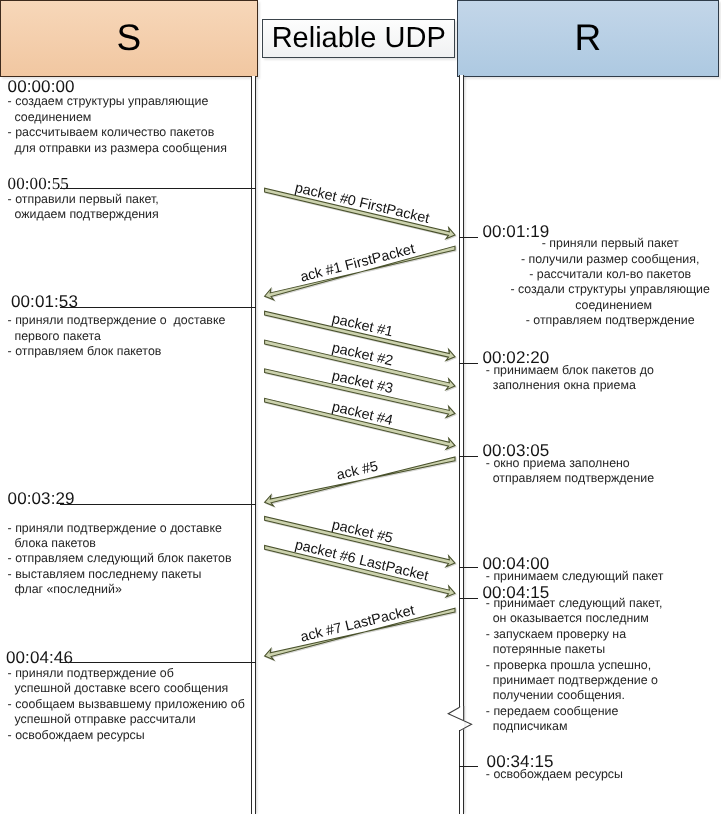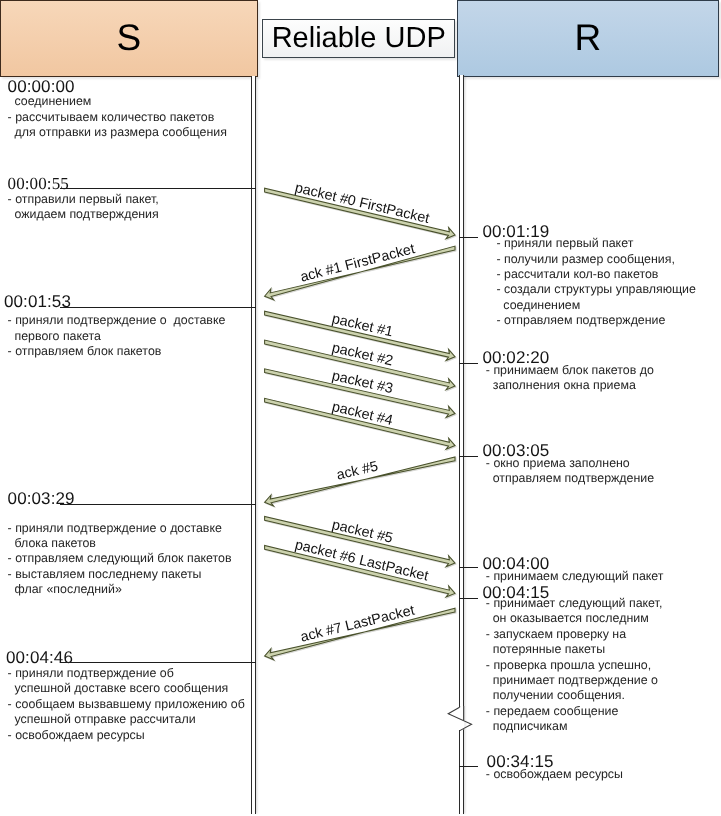--- a/index.html
+++ b/index.html
@@ -50,38 +50,38 @@
   <svg id="breaks" width="721" height="816">
       <rect x="458.8" y="706" width="5.6999999999999655" height="24" fill="#ffffff"></rect>
       <polyline points="459.6,707.3 448.2,713.7 471.6,724.3 459.8,730.6" fill="none" stroke="#3a3a3a" stroke-width="1.05"></polyline>
       <line x1="463.7" y1="706" x2="463.7" y2="720.3" stroke="#2b2b2b" stroke-width="1.1"></line>
       <line x1="463.7" y1="729.2" x2="463.7" y2="730" stroke="#2b2b2b" stroke-width="1.1"></line>
       <line x1="459.6" y1="706" x2="459.6" y2="707.3" stroke="#2b2b2b" stroke-width="1.1"></line>
       <line x1="459.6" y1="730.4" x2="459.6" y2="730" stroke="#2b2b2b" stroke-width="1.1"></line>
     </svg>
   <div id="notes-left">
       <div class="block ts" style="left: 7.6px; top: 76.7px;">00:00:00</div>
-      <div class="block lines" style="left: 7.6px; top: 94.3px;"><div>  соединением</div><div>- рассчитываем количество пакетов</div><div>  для отправки из размера сообщения</div></div>
+      <div class="block lines" style="left: 7.6px; top: 94.3px;"><div>- создаем структуры управляющие</div><div>  соединением</div><div>- рассчитываем количество пакетов</div><div>  для отправки из размера сообщения</div></div>
       <div class="block ts" style="left: 7.6px; top: 173.5px; font-family: Liberation Serif, serif;">00:00:55</div>
       <div class="hr" style="left: 60px; top: 188.2px; width: 196px;"></div>
       <div class="block lines" style="left: 7.6px; top: 191.5px;"><div>- отправили первый пакет,</div><div>  ожидаем подтверждения</div></div>
-      <div class="block ts" style="left: 4px; top: 292px;">00:01:53</div>
+      <div class="block ts" style="left: 11px; top: 292px;">00:01:53</div>
       <div class="hr" style="left: 60px; top: 306.8px; width: 196px;"></div>
       <div class="block lines" style="left: 7.6px; top: 313.4px;"><div>- приняли подтверждение о  доставке</div><div>  первого пакета</div><div>- отправляем блок пакетов</div></div>
       <div class="block ts" style="left: 7.6px; top: 489.3px;">00:03:29</div>
       <div class="hr" style="left: 60px; top: 504.2px; width: 196px;"></div>
       <div class="block lines" style="left: 7.6px; top: 520.5px;"><div>- приняли подтверждение о доставке</div><div>  блока пакетов</div><div>- отправляем следующий блок пакетов</div><div>- выставляем последнему пакеты</div><div>  флаг «последний»</div></div>
       <div class="block ts" style="left: 6px; top: 648px;">00:04:46</div>
       <div class="hr" style="left: 60px; top: 661.5px; width: 196px;"></div>
       <div class="block lines" style="left: 7.6px; top: 665.9px;"><div>- приняли подтверждение об</div><div>  успешной доставке всего сообщения</div><div>- сообщаем вызвавшему приложению об</div><div>  успешной отправке рассчитали</div><div>- освобождаем ресурсы</div></div>
     </div>
   <div id="notes-right">
       <div class="block ts" style="left: 482.4px; top: 221.5px;">00:01:19</div>
       <div class="tick" style="left: 459px; top: 237px; width: 19px;"></div>
-      <div class="block lines" style="left: 493px; top: 236.2px;"><div> - приняли первый пакет</div><div> - получили размер сообщения,</div><div> - рассчитали кол-во пакетов</div><div> - создали структуры управляющие</div><div>   соединением</div><div> - отправляем подтверждение</div></div>
+      <div class="block lines" style="left: 507px; top: 236.2px; text-align: center;"><div> - приняли первый пакет</div><div> - получили размер сообщения,</div><div> - рассчитали кол-во пакетов</div><div> - создали структуры управляющие</div><div>   соединением</div><div> - отправляем подтверждение</div></div>
       <div class="block ts" style="left: 482.4px; top: 347.9px;">00:02:20</div>
       <div class="tick" style="left: 459px; top: 362.6px; width: 19px;"></div>
       <div class="block lines" style="left: 482.4px; top: 362.7px;"><div> - принимаем блок пакетов до</div><div>   заполнения окна приема</div></div>
       <div class="block ts" style="left: 482.4px; top: 440.6px;">00:03:05</div>
       <div class="tick" style="left: 459px; top: 456.2px; width: 19px;"></div>
       <div class="block lines" style="left: 482.4px; top: 456px;"><div> - окно приема заполнено</div><div>   отправляем подтверждение</div></div>
       <div class="block ts" style="left: 482.4px; top: 553.5px;">00:04:00</div>
       <div class="tick" style="left: 459px; top: 567.3px; width: 19px;"></div>
       <div class="block lines" style="left: 482.4px; top: 568.7px;"><div> - принимаем следующий пакет</div></div>
       <div class="block ts" style="left: 482.4px; top: 583.1px;">00:04:15</div>

